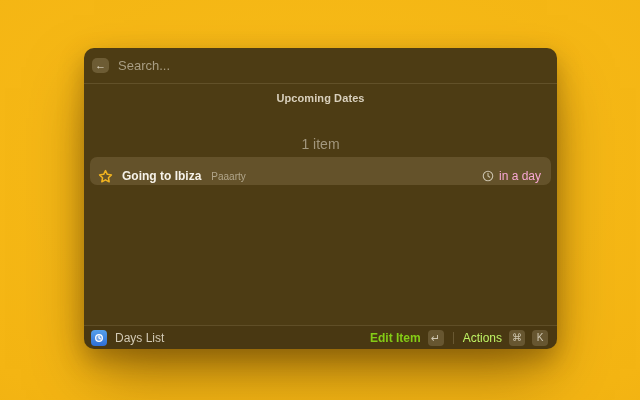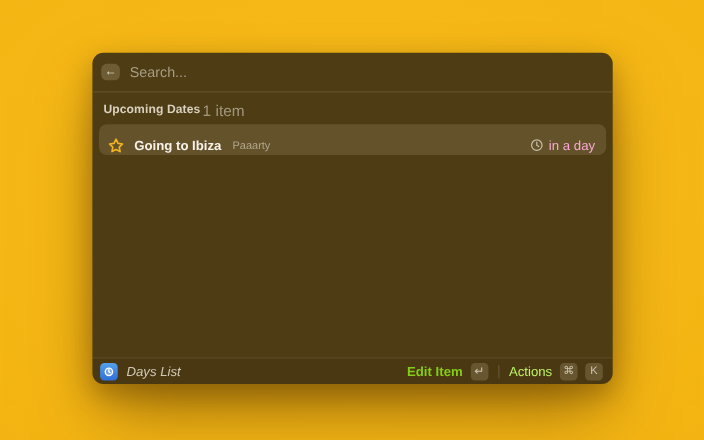--- a/index.html
+++ b/index.html
@@ -63,22 +63,23 @@
 
   
   .content {
     flex: 1;
     padding: 4px 6px;
     overflow: hidden;
   }
   .section-header {
     display: flex;
     align-items: center;
-    gap: 2px;
+    gap: 32px;
     padding: 4px 4px 5px 4px;
+    flex-direction: column;
   }
   .section-title {
     font-size: 11px;
     font-weight: bold;
     color: #d9d0bd;
     letter-spacing: 0.1px;
   }
   .section-count { font-size: 14px; color: #a2977d; }
 
   .list-item {
@@ -123,21 +124,20 @@
     padding: 0 9px 0 7px;
     border-top: 1px solid rgba(255, 240, 200, 0.12);
     background: rgba(0, 0, 0, 0.05);
   }
   .footer-left {
     display: flex;
     align-items: center;
     gap: 8px;
     font-size: 12px;
     color: #d2c9b5;
-    font-style: italic;
   }
   .app-icon {
     width: 16px; height: 16px;
     border-radius: 4px;
     background: linear-gradient(180deg, #55a0ec 0%, #2f6fd6 100%);
     display: flex;
     align-items: center;
     justify-content: center;
   }
   .footer-right {

